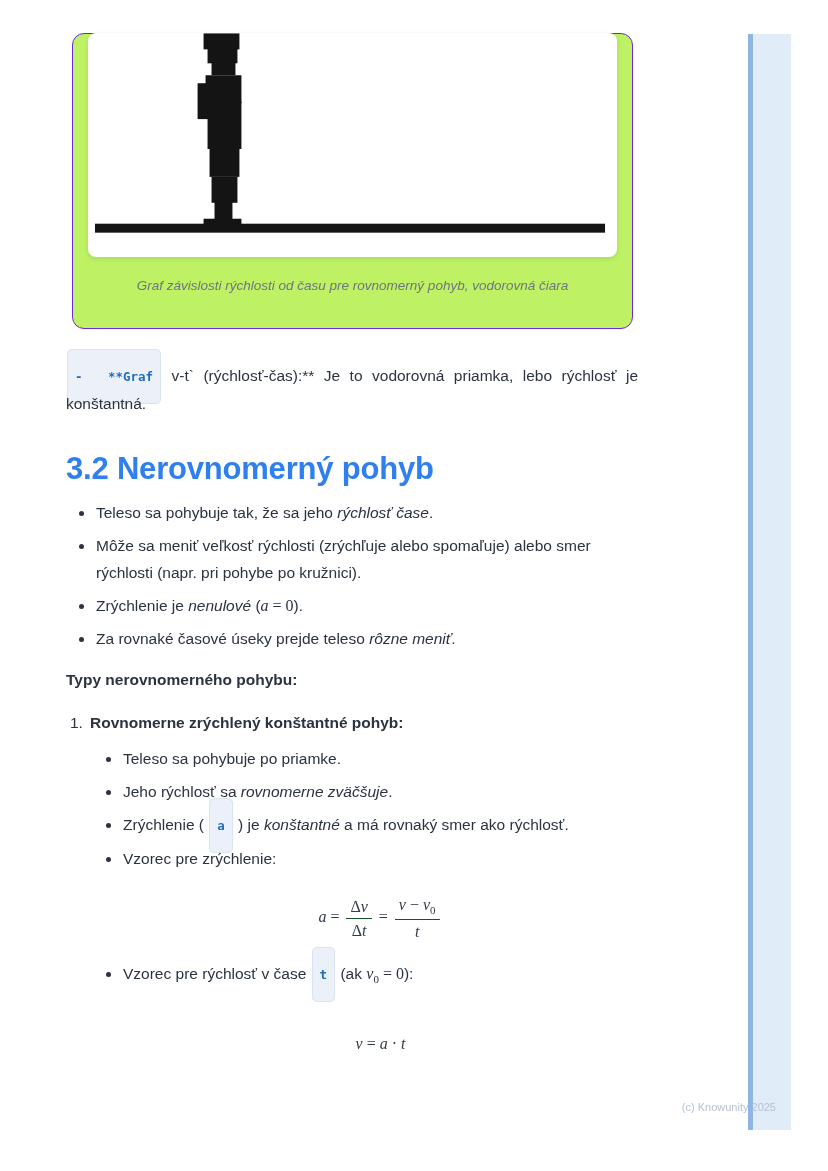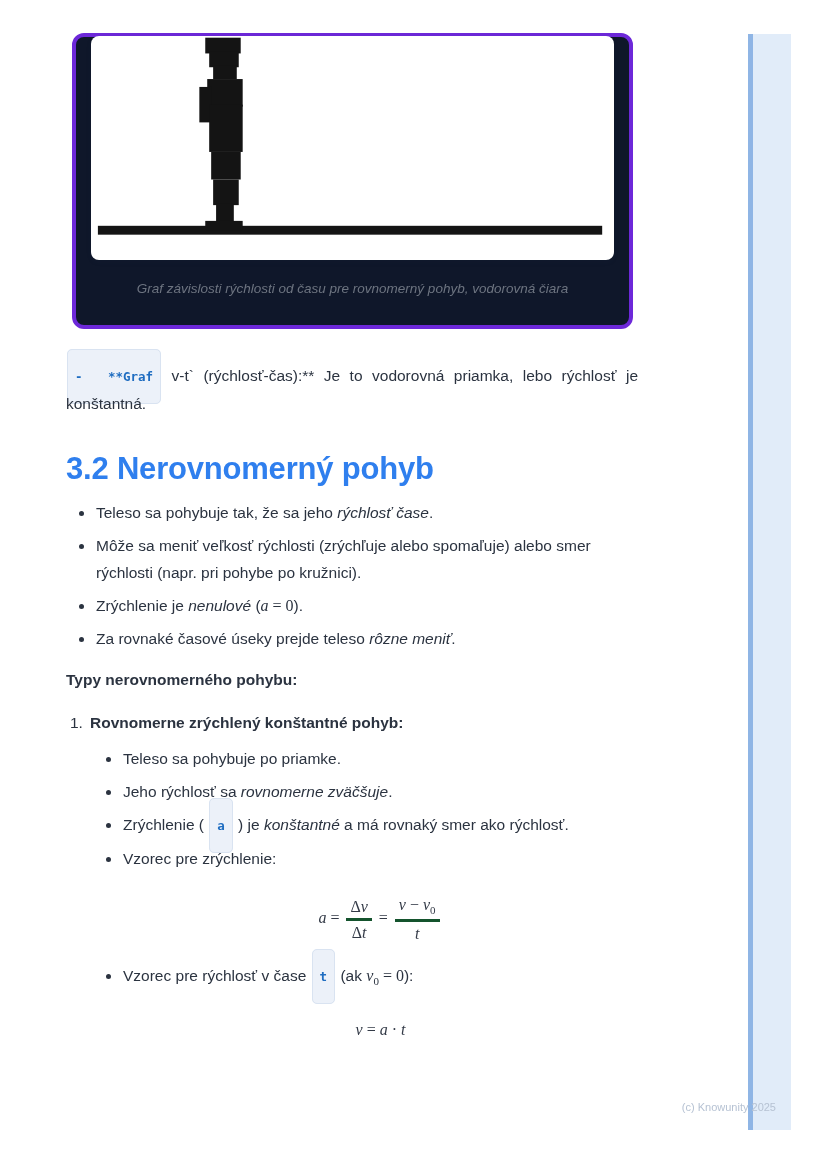--- a/index.html
+++ b/index.html
@@ -4,22 +4,22 @@
 <style>
   html,body{margin:0;padding:0;}
   body{
     width:828px;height:1171px;position:relative;overflow:hidden;
     background:#ffffff;color:#2b3340;
     font-family:"Liberation Sans",sans-serif;
   }
   
   .figure-card{
     position:absolute;left:72px;top:33px;width:561px;height:296px;
-    box-sizing:border-box;border:4px solid #6d28d9;border-radius:12px;
-    background:#0f172a;
+    box-sizing:border-box;border:1px solid #6d28d9;border-radius:12px;
+    background:#bef264;
   }
   .figure-image{
     margin:-1px 15px 0;height:224px;background:#ffffff;border-radius:8px;
     box-shadow:0 2px 5px rgba(25,39,68,.12);overflow:hidden;
   }
   .figure-image svg{display:block;width:100%;height:100%;}
   .figure-caption{
     margin-top:21px;text-align:center;font-style:italic;
     color:#6d7480;font-size:13.5px;padding:0 20px;
   }
@@ -42,23 +42,23 @@
   .m{font-family:"Liberation Serif",serif;font-style:italic;font-size:16px;}
   .mr{font-family:"Liberation Serif",serif;font-size:16px;}
   .msub{font-family:"Liberation Serif",serif;font-size:11px;vertical-align:-4px;}
   .c{
     font-family:"DejaVu Sans Mono",monospace;font-size:12.5px;font-weight:600;
     color:#1f6dc1;background:#ecf1f9;border:1px solid #d9e3f1;border-radius:5px;
     padding:19px 7px;white-space:pre;margin:0 1px;
   }
   
   .formula{text-align:center;margin:24px 0 20px;font-size:17px;color:#333a47;line-height:1;}
-  .formula.simple{margin:26px 0 10px;}
+  .formula.simple{margin:42px 0 10px;}
   .frac{display:inline-block;vertical-align:middle;text-align:center;margin:0 3px;}
-  .frac .fnum{display:block;border-bottom:3px solid #14532d;padding:0 4px 3px;}
+  .frac .fnum{display:block;border-bottom:1px solid #14532d;padding:0 4px 3px;}
   .frac .fden{display:block;padding-top:3px;}
   
   .scroll-track{position:absolute;left:748px;top:34px;width:43px;height:1096px;background:#e1ecf9;z-index:1;}
   .scroll-thumb{position:absolute;left:0;top:0;width:5px;height:100%;background:#8fb5e5;}
   .watermark{position:absolute;right:52px;top:1101px;font-size:11px;color:#b6c2d3;z-index:3;}
 </style>
 </head>
 <body>
 
 <div>

